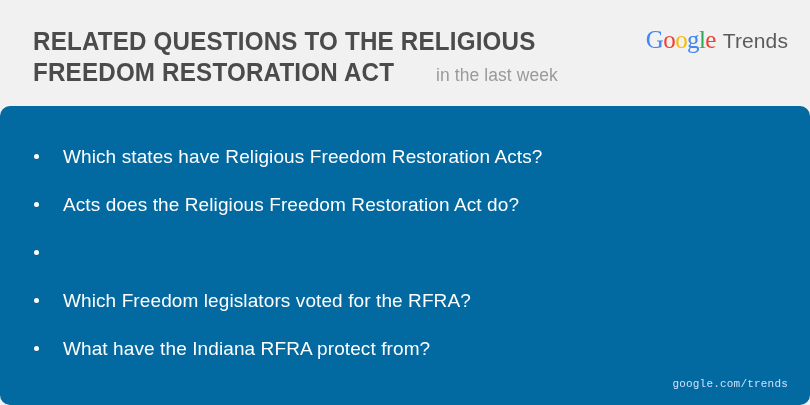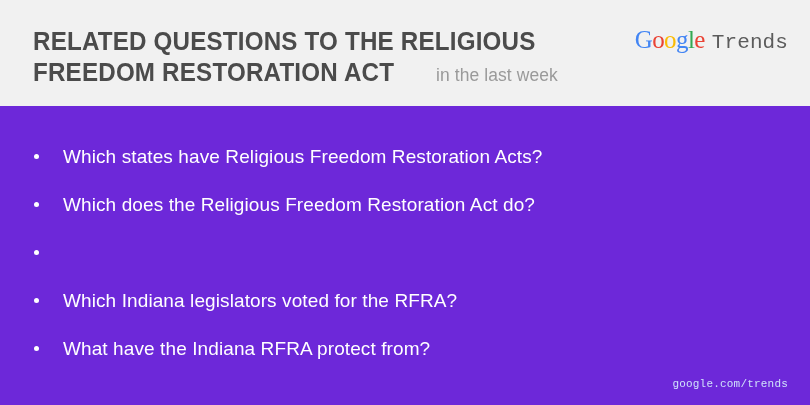--- a/index.html
+++ b/index.html
@@ -82,36 +82,37 @@
     white-space: nowrap;
   }
   #google-word {
     font-family: "Liberation Serif", "DejaVu Serif", serif;
     font-size: 25px;
     line-height: 25px;
     letter-spacing: -0.6px;
   }
   #google-word span { display: inline; }
   #trends-word {
-    font-family: Liberation Mono, monospace;
+    font-family: Liberation Sans, sans-serif;
     font-size: 21px;
     line-height: 25px;
     color: #5c5c5c;
     margin-left: 7px;
     letter-spacing: 0.1px;
   }
 
   
   #body-panel {
     position: absolute;
     left: 0;
     top: 106px;
     width: 810px;
     height: 299px;
-    background: #6d28d9;
+    background: #0369a1;
+    border-radius: 10px;
   }
 
   #question-list {
     position: absolute;
     left: 0;
     top: 26px;
     width: 810px;
     margin: 0;
     padding: 0;
     list-style: none;
@@ -182,28 +183,28 @@
 
   <div id="body-panel">
 
     <ul id="question-list">
         <li class="question-item">
           <span class="bullet-dot"></span>
           <span class="question-text">Which states have Religious Freedom Restoration Acts?</span>
         </li>
         <li class="question-item">
           <span class="bullet-dot"></span>
-          <span class="question-text">Which does the Religious Freedom Restoration Act do?</span>
-        </li>
-        <li class="question-item">
-          <span class="bullet-dot"></span>
-        </li>
-        <li class="question-item">
-          <span class="bullet-dot"></span>
-          <span class="question-text">Which Indiana legislators voted for the RFRA?</span>
+          <span class="question-text">Acts does the Religious Freedom Restoration Act do?</span>
+        </li>
+        <li class="question-item">
+          <span class="bullet-dot"></span>
+        </li>
+        <li class="question-item">
+          <span class="bullet-dot"></span>
+          <span class="question-text">Which Freedom legislators voted for the RFRA?</span>
         </li>
         <li class="question-item">
           <span class="bullet-dot"></span>
           <span class="question-text">What have the Indiana RFRA protect from?</span>
         </li>
       </ul>
 
     <div id="footer-url">google.com/trends</div>
 
   </div>

